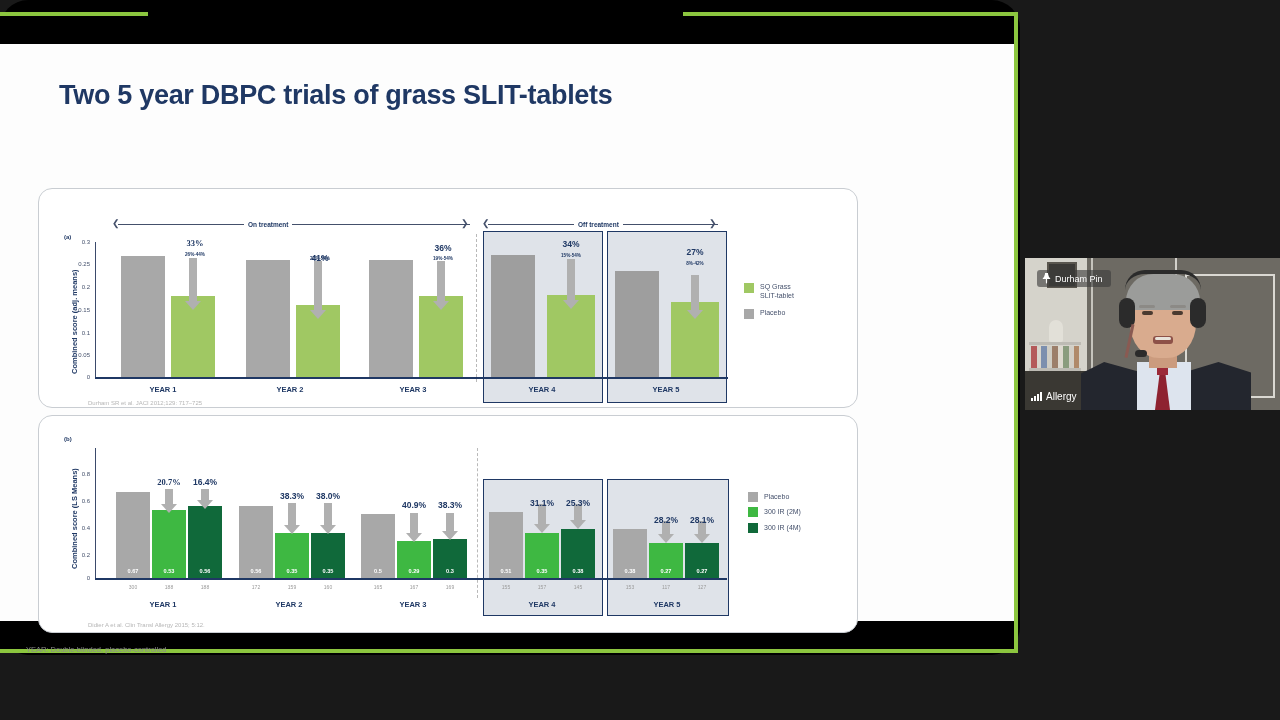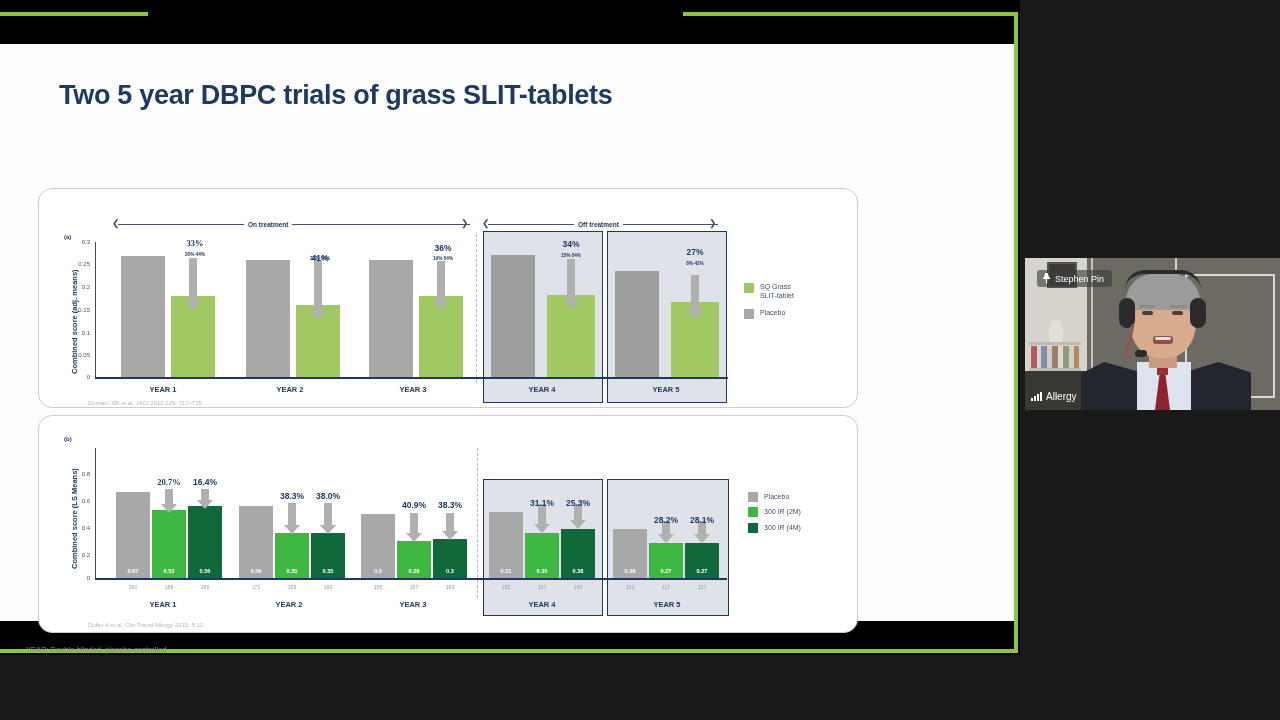--- a/index.html
+++ b/index.html
@@ -1,20 +1,20 @@
 <!DOCTYPE html>
 <html><head>
 <meta charset="utf-8">
 <style>
   html,body{margin:0;padding:0;background:#1a1a1a;}
   body{width:1280px;height:720px;overflow:hidden;font-family:"Liberation Sans",sans-serif;}
   #stage{position:relative;width:1280px;height:720px;background:#191919;}
 
   
-  #share{position:absolute;left:0;top:0;width:1020px;height:655px;background:#000;}
+  #share{position:absolute;left:0;top:0;width:1020px;height:655px;background:#000;border-radius:28px;}
   .gborder{position:absolute;background:#8cc63f;}
   #gb-top-l{left:0;top:12px;width:148px;height:4px;}
   #gb-top-r{left:683px;top:12px;width:334px;height:4px;}
   #gb-right{left:1014px;top:12px;width:4px;height:641px;}
   #gb-bottom{left:0;top:649px;width:1018px;height:4px;}
 
   #blackbar-top{position:absolute;left:0;top:16px;width:1014px;height:28px;background:#000;}
   #blackbar-bottom{position:absolute;left:0;top:621px;width:1014px;height:28px;background:#000;}
 
   
@@ -398,21 +398,21 @@
     <div id="v-hp-band"></div>
     <div id="v-hp-l"></div>
     <div id="v-hp-r"></div>
     <div id="v-mic-arm"></div>
     <div id="v-mic"></div>
 
     <div id="pin-btn">
       <svg width="9" height="11" viewBox="0 0 9 11">
         <path d="M3 0h3v1l1 3 1.2 1.2V6H5.1v3.5L4.5 11 3.9 9.5V6H0.8v-0.8L2 4l1-3V0z" fill="#ffffff"></path>
       </svg>
-      <span>Stephen Pin</span>
+      <span>Durham Pin</span>
     </div>
 
     <div id="name-tag">
       <span class="bars-ico">
         <i style="height:3px"></i>
           <i style="height:5px"></i>
           <i style="height:7px"></i>
           <i style="height:9px"></i>
       </span>
       <span>Allergy</span>

